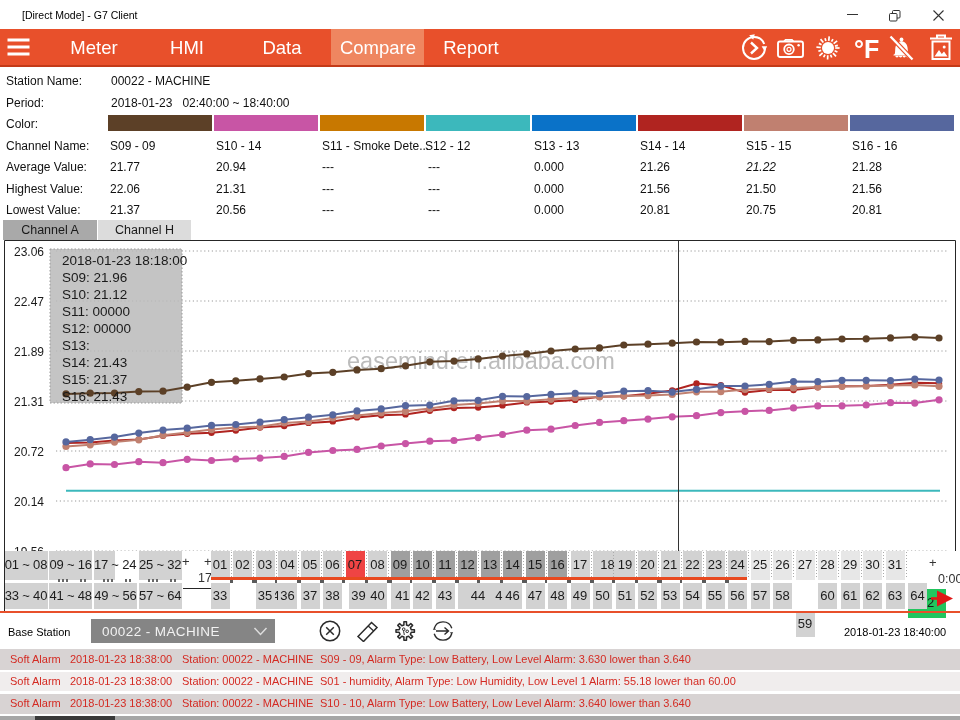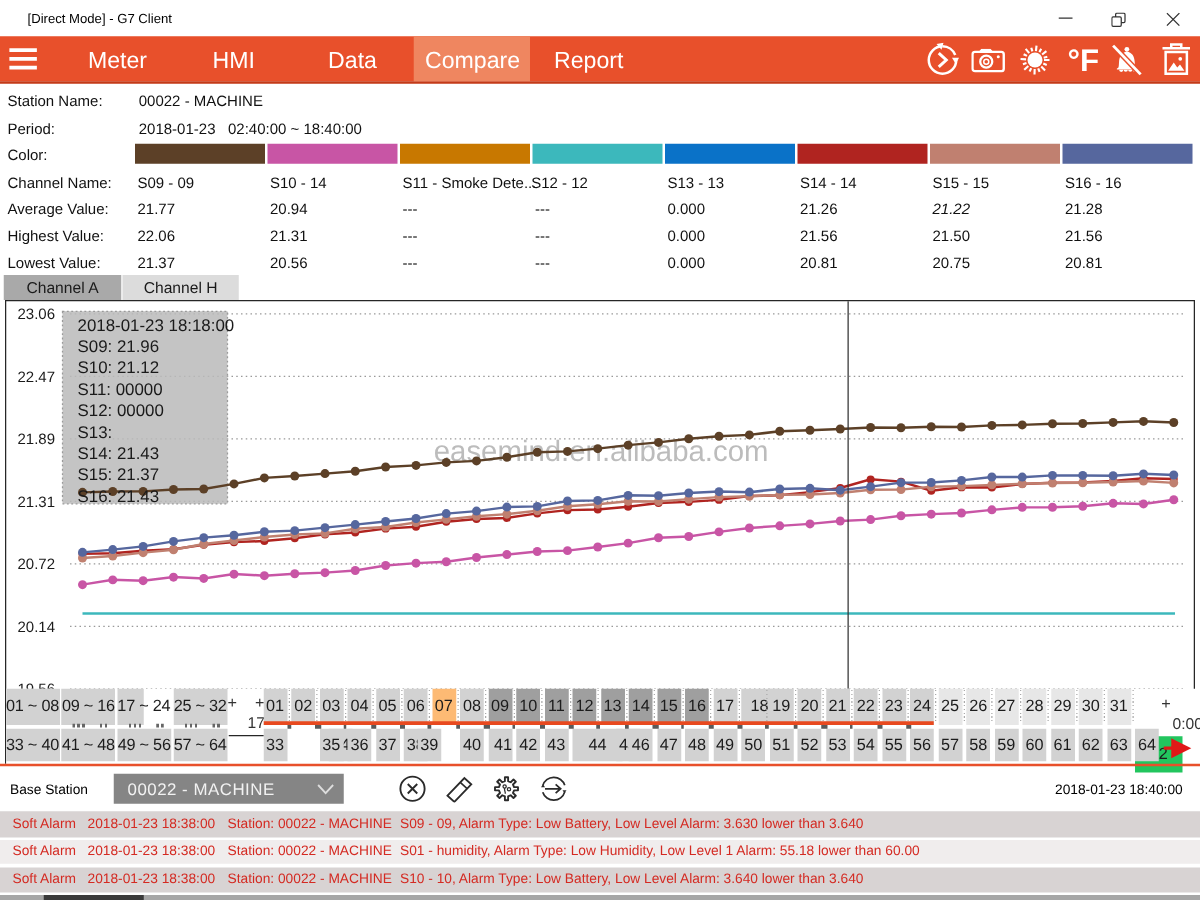--- a/index.html
+++ b/index.html
@@ -361,21 +361,21 @@
 <div class="cellb" style="left:4.5px;width:43px;letter-spacing:-0.2px;">33 ~ 40</div>
 <div class="cellb" style="left:49.2px;width:43px;letter-spacing:-0.2px;">41 ~ 48</div>
 <div class="cellb" style="left:93.9px;width:43px;letter-spacing:-0.2px;">49 ~ 56</div>
 <div class="cellb" style="left:138.6px;width:43px;letter-spacing:-0.2px;">57 ~ 64</div>
 <div class="cell" style="left:210.6px;width:19px;background:#D2D2D2;">01</div>
 <div class="cell" style="left:233.1px;width:19px;background:#D2D2D2;">02</div>
 <div class="cell" style="left:255.6px;width:19px;background:#D2D2D2;">03</div>
 <div class="cell" style="left:278.1px;width:19px;background:#D2D2D2;">04</div>
 <div class="cell" style="left:300.6px;width:19px;background:#D2D2D2;">05</div>
 <div class="cell" style="left:323.1px;width:19px;background:#D2D2D2;">06</div>
-<div class="cell" style="left:345.6px;width:19px;background:#fdba74;">07</div>
+<div class="cell" style="left:345.6px;width:19px;background:#ef4444;">07</div>
 <div class="cell" style="left:368.1px;width:19px;background:#D2D2D2;">08</div>
 <div class="cell" style="left:390.6px;width:19px;background:#9F9F9F;">09</div>
 <div class="cell" style="left:413.1px;width:19px;background:#9F9F9F;">10</div>
 <div class="cell" style="left:435.6px;width:19px;background:#9F9F9F;">11</div>
 <div class="cell" style="left:458.1px;width:19px;background:#9F9F9F;">12</div>
 <div class="cell" style="left:480.6px;width:19px;background:#9F9F9F;">13</div>
 <div class="cell" style="left:503.1px;width:19px;background:#9F9F9F;">14</div>
 <div class="cell" style="left:525.6px;width:19px;background:#9F9F9F;">15</div>
 <div class="cell" style="left:548.1px;width:19px;background:#9F9F9F;">16</div>
 <div class="cell" style="left:570.6px;width:19px;background:#D2D2D2;">17</div>
@@ -393,41 +393,41 @@
 <div class="cell" style="left:840.6px;width:19px;background:#E7E7E7;">29</div>
 <div class="cell" style="left:863.1px;width:19px;background:#E7E7E7;">30</div>
 <div class="cell" style="left:885.6px;width:19px;background:#E7E7E7;">31</div>
 <div class="cell" style="left:908.1px;width:38px;background:#22c55e;margin-top:38px;">32</div>
 <div class="cellb" style="left:210.6px;width:19px;">33</div>
 <div class="cellb" style="left:233.1px;width:19px;margin-left:30px;">34</div>
 <div class="cellb" style="left:255.6px;width:19px;">35</div>
 <div class="cellb" style="left:278.1px;width:19px;">36</div>
 <div class="cellb" style="left:300.6px;width:19px;">37</div>
 <div class="cellb" style="left:323.1px;width:19px;">38</div>
-<div class="cellb" style="left:334px;width:19px;">39</div>
+<div class="cellb" style="left:349px;width:19px;">39</div>
 <div class="cellb" style="left:368.1px;width:19px;">40</div>
 <div class="cellb" style="left:390.6px;width:19px;text-align:right;">41</div>
 <div class="cellb" style="left:413.1px;width:19px;">42</div>
 <div class="cellb" style="left:435.6px;width:19px;">43</div>
 <div class="cellb" style="left:458.1px;width:40px;">44</div>
 <div class="cellb" style="left:493px;width:19px;">45</div>
 <div class="cellb" style="left:503.1px;width:19px;">46</div>
 <div class="cellb" style="left:525.6px;width:19px;">47</div>
 <div class="cellb" style="left:548.1px;width:19px;">48</div>
 <div class="cellb" style="left:570.6px;width:19px;">49</div>
 <div class="cellb" style="left:593.1px;width:19px;">50</div>
 <div class="cellb" style="left:615.6px;width:19px;">51</div>
 <div class="cellb" style="left:638.1px;width:19px;">52</div>
 <div class="cellb" style="left:660.6px;width:19px;">53</div>
 <div class="cellb" style="left:683.1px;width:19px;">54</div>
 <div class="cellb" style="left:705.6px;width:19px;">55</div>
 <div class="cellb" style="left:728.1px;width:19px;">56</div>
 <div class="cellb" style="left:750.6px;width:19px;">57</div>
 <div class="cellb" style="left:773.1px;width:19px;">58</div>
-<div class="cellb" style="left:795.6px;width:19px;">59</div>
+<div class="cellb" style="left:795.6px;width:19px;margin-top:28px;">59</div>
 <div class="cellb" style="left:818.1px;width:19px;">60</div>
 <div class="cellb" style="left:840.6px;width:19px;">61</div>
 <div class="cellb" style="left:863.1px;width:19px;">62</div>
 <div class="cellb" style="left:885.6px;width:19px;">63</div>
 <div class="cellb" style="left:908.1px;width:19px;">64</div>
 <div class="abs" style="left:230.8px;top:552px;width:1px;height:25px;background:repeating-linear-gradient(to bottom,#aaa 0,#aaa 1px,transparent 1px,transparent 3px);"></div>
 <div class="abs" style="left:253.3px;top:552px;width:1px;height:25px;background:repeating-linear-gradient(to bottom,#aaa 0,#aaa 1px,transparent 1px,transparent 3px);"></div>
 <div class="abs" style="left:275.8px;top:552px;width:1px;height:25px;background:repeating-linear-gradient(to bottom,#aaa 0,#aaa 1px,transparent 1px,transparent 3px);"></div>
 <div class="abs" style="left:298.3px;top:552px;width:1px;height:25px;background:repeating-linear-gradient(to bottom,#aaa 0,#aaa 1px,transparent 1px,transparent 3px);"></div>
 <div class="abs" style="left:320.8px;top:552px;width:1px;height:25px;background:repeating-linear-gradient(to bottom,#aaa 0,#aaa 1px,transparent 1px,transparent 3px);"></div>

